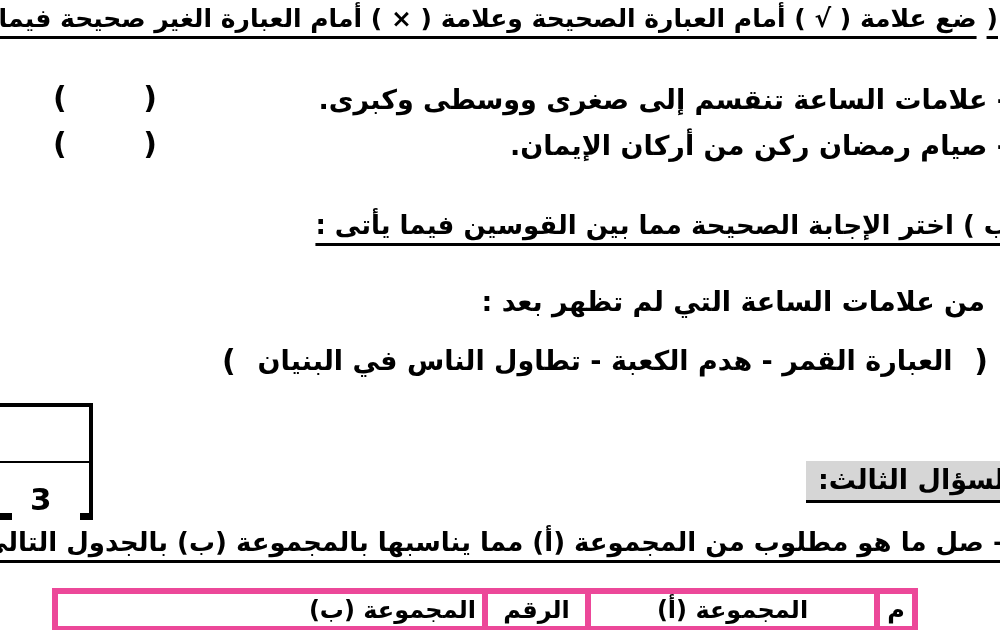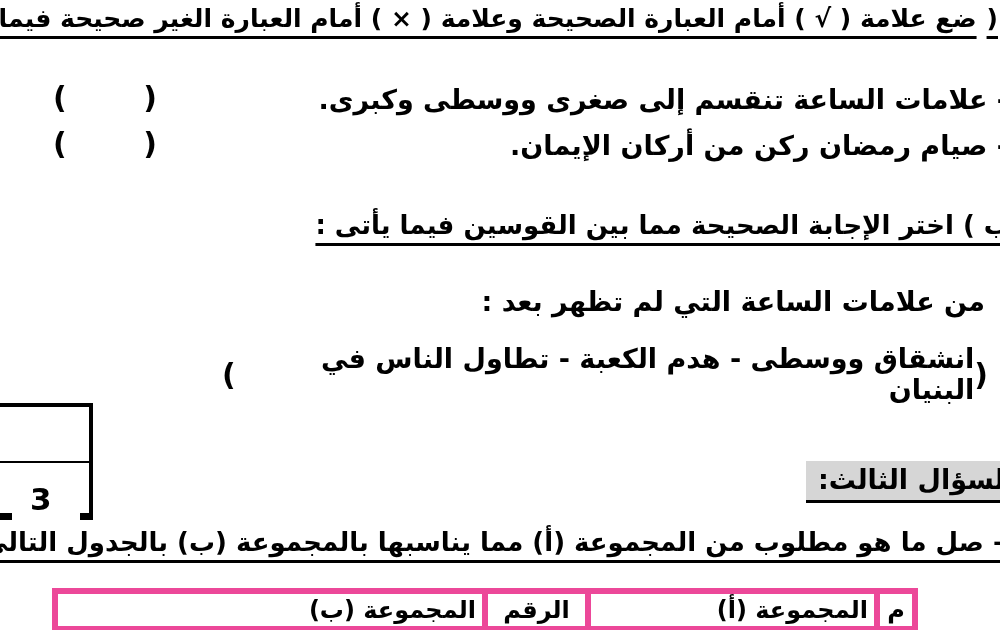--- a/index.html
+++ b/index.html
@@ -69,21 +69,21 @@
   table.match {
     border-collapse:collapse; width:100%;
     direction:rtl; border:3px solid #000;
     font-weight:bold;
   }
   table.match th, table.match td {
     border:6px solid #ec4899; font-size:24px;
     padding:2px 6px; height:34px;
   }
   th.col-num   { width:38px;  text-align:center; }
-  th.col-ga    { width:289px; text-align:right; }
+  th.col-ga    { width:289px; }
   th.col-rank  { width:103px;  text-align:center; }
   th.col-gb    { text-align:right; padding-left:40px; }
   tr.sliver td { height:12px; }
 </style>
 </head>
 <body>
 
 <div id="screen">
 
   <div class="abs rtl uline line-a">
@@ -101,21 +101,21 @@
     <span>(</span>
     <span>)</span>
   </div>
 
   <div class="abs rtl uline line-b">ب ) اختر الإجابة الصحيحة مما بين القوسين  فيما يأتى :</div>
 
   <div class="abs rtl q-line">من علامات الساعة التي لم تظهر بعد :</div>
 
   <div class="options-line">
     <span class="paren">(</span>
-    <span class="rtl">انشقاق ووسطى - هدم الكعبة  - تطاول الناس في البنيان</span>
+    <span class="rtl">العبارة القمر - هدم الكعبة  - تطاول الناس في البنيان</span>
     <span class="paren">)</span>
   </div>
 
   <div class="score-box"></div>
   <div class="score-divider"></div>
   <div class="abs score-value">3</div>
   <div class="stub stub-left"></div>
   <div class="stub stub-right"></div>
 
   <div class="abs rtl q3-title">

